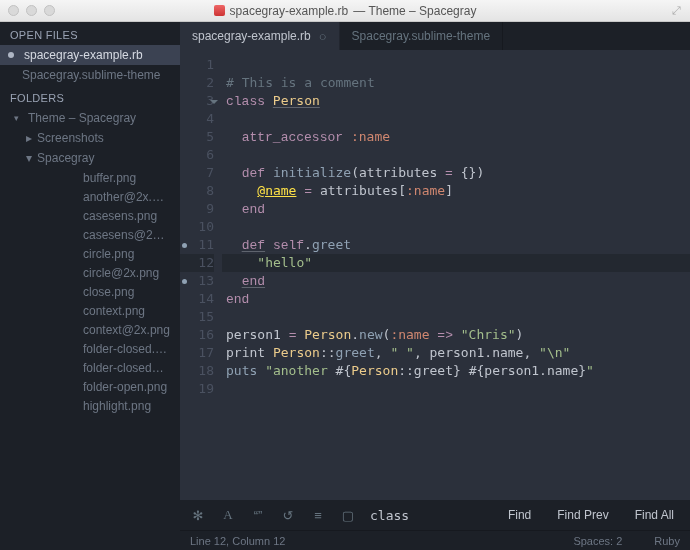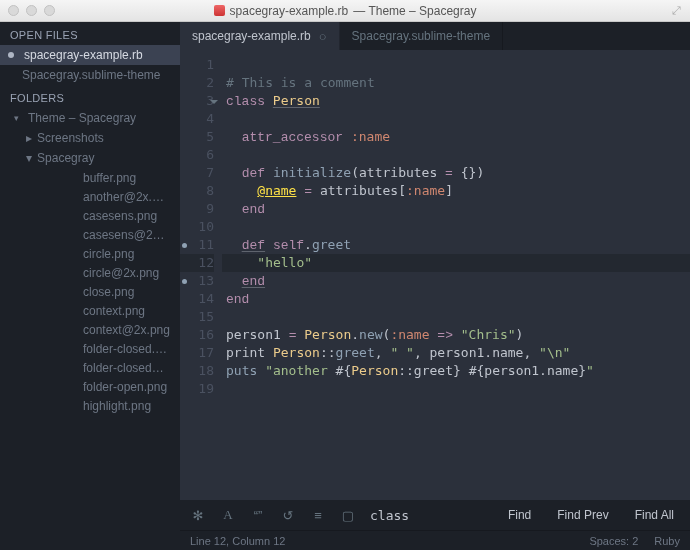--- a/index.html
+++ b/index.html
@@ -92,21 +92,21 @@
   .k-var { color:#fde047;text-decoration:underline; }
   .k-punc { color:var(--text); }
   .underline { text-decoration: underline; text-decoration-color: rgba(192,197,206,0.35); text-underline-offset:2px;}
   
   .findbar { height:30px; background:var(--bg-darker); display:flex; align-items:center; padding:0 10px; gap:14px; color:var(--sidebar-text); font-size:12px;}
   .findbar .icn { width:16px; text-align:center; cursor:pointer; color:var(--muted); font-size:13px;}
   .findinput { flex:1; color:var(--text); font-family: Menlo, monospace; font-size:13px; }
   .findbtn { cursor:pointer; color:var(--text); padding:0 6px; font-size:12px;}
   
   .status { height:20px; background:var(--bg-darker); display:flex; align-items:center; justify-content:space-between; padding:0 10px; color:var(--sidebar-text); font-size:11px; border-top:1px solid rgba(0,0,0,0.2);}
-  .status .right { display:flex; gap:16px; }
+  .status .right { display:flex; gap:32px; }
 </style>
 </head>
 <body>
 
 <div class="titlebar">
   <div class="traffic">
     <div class="tl"></div>
     <div class="tl"></div>
     <div class="tl"></div>
   </div>

